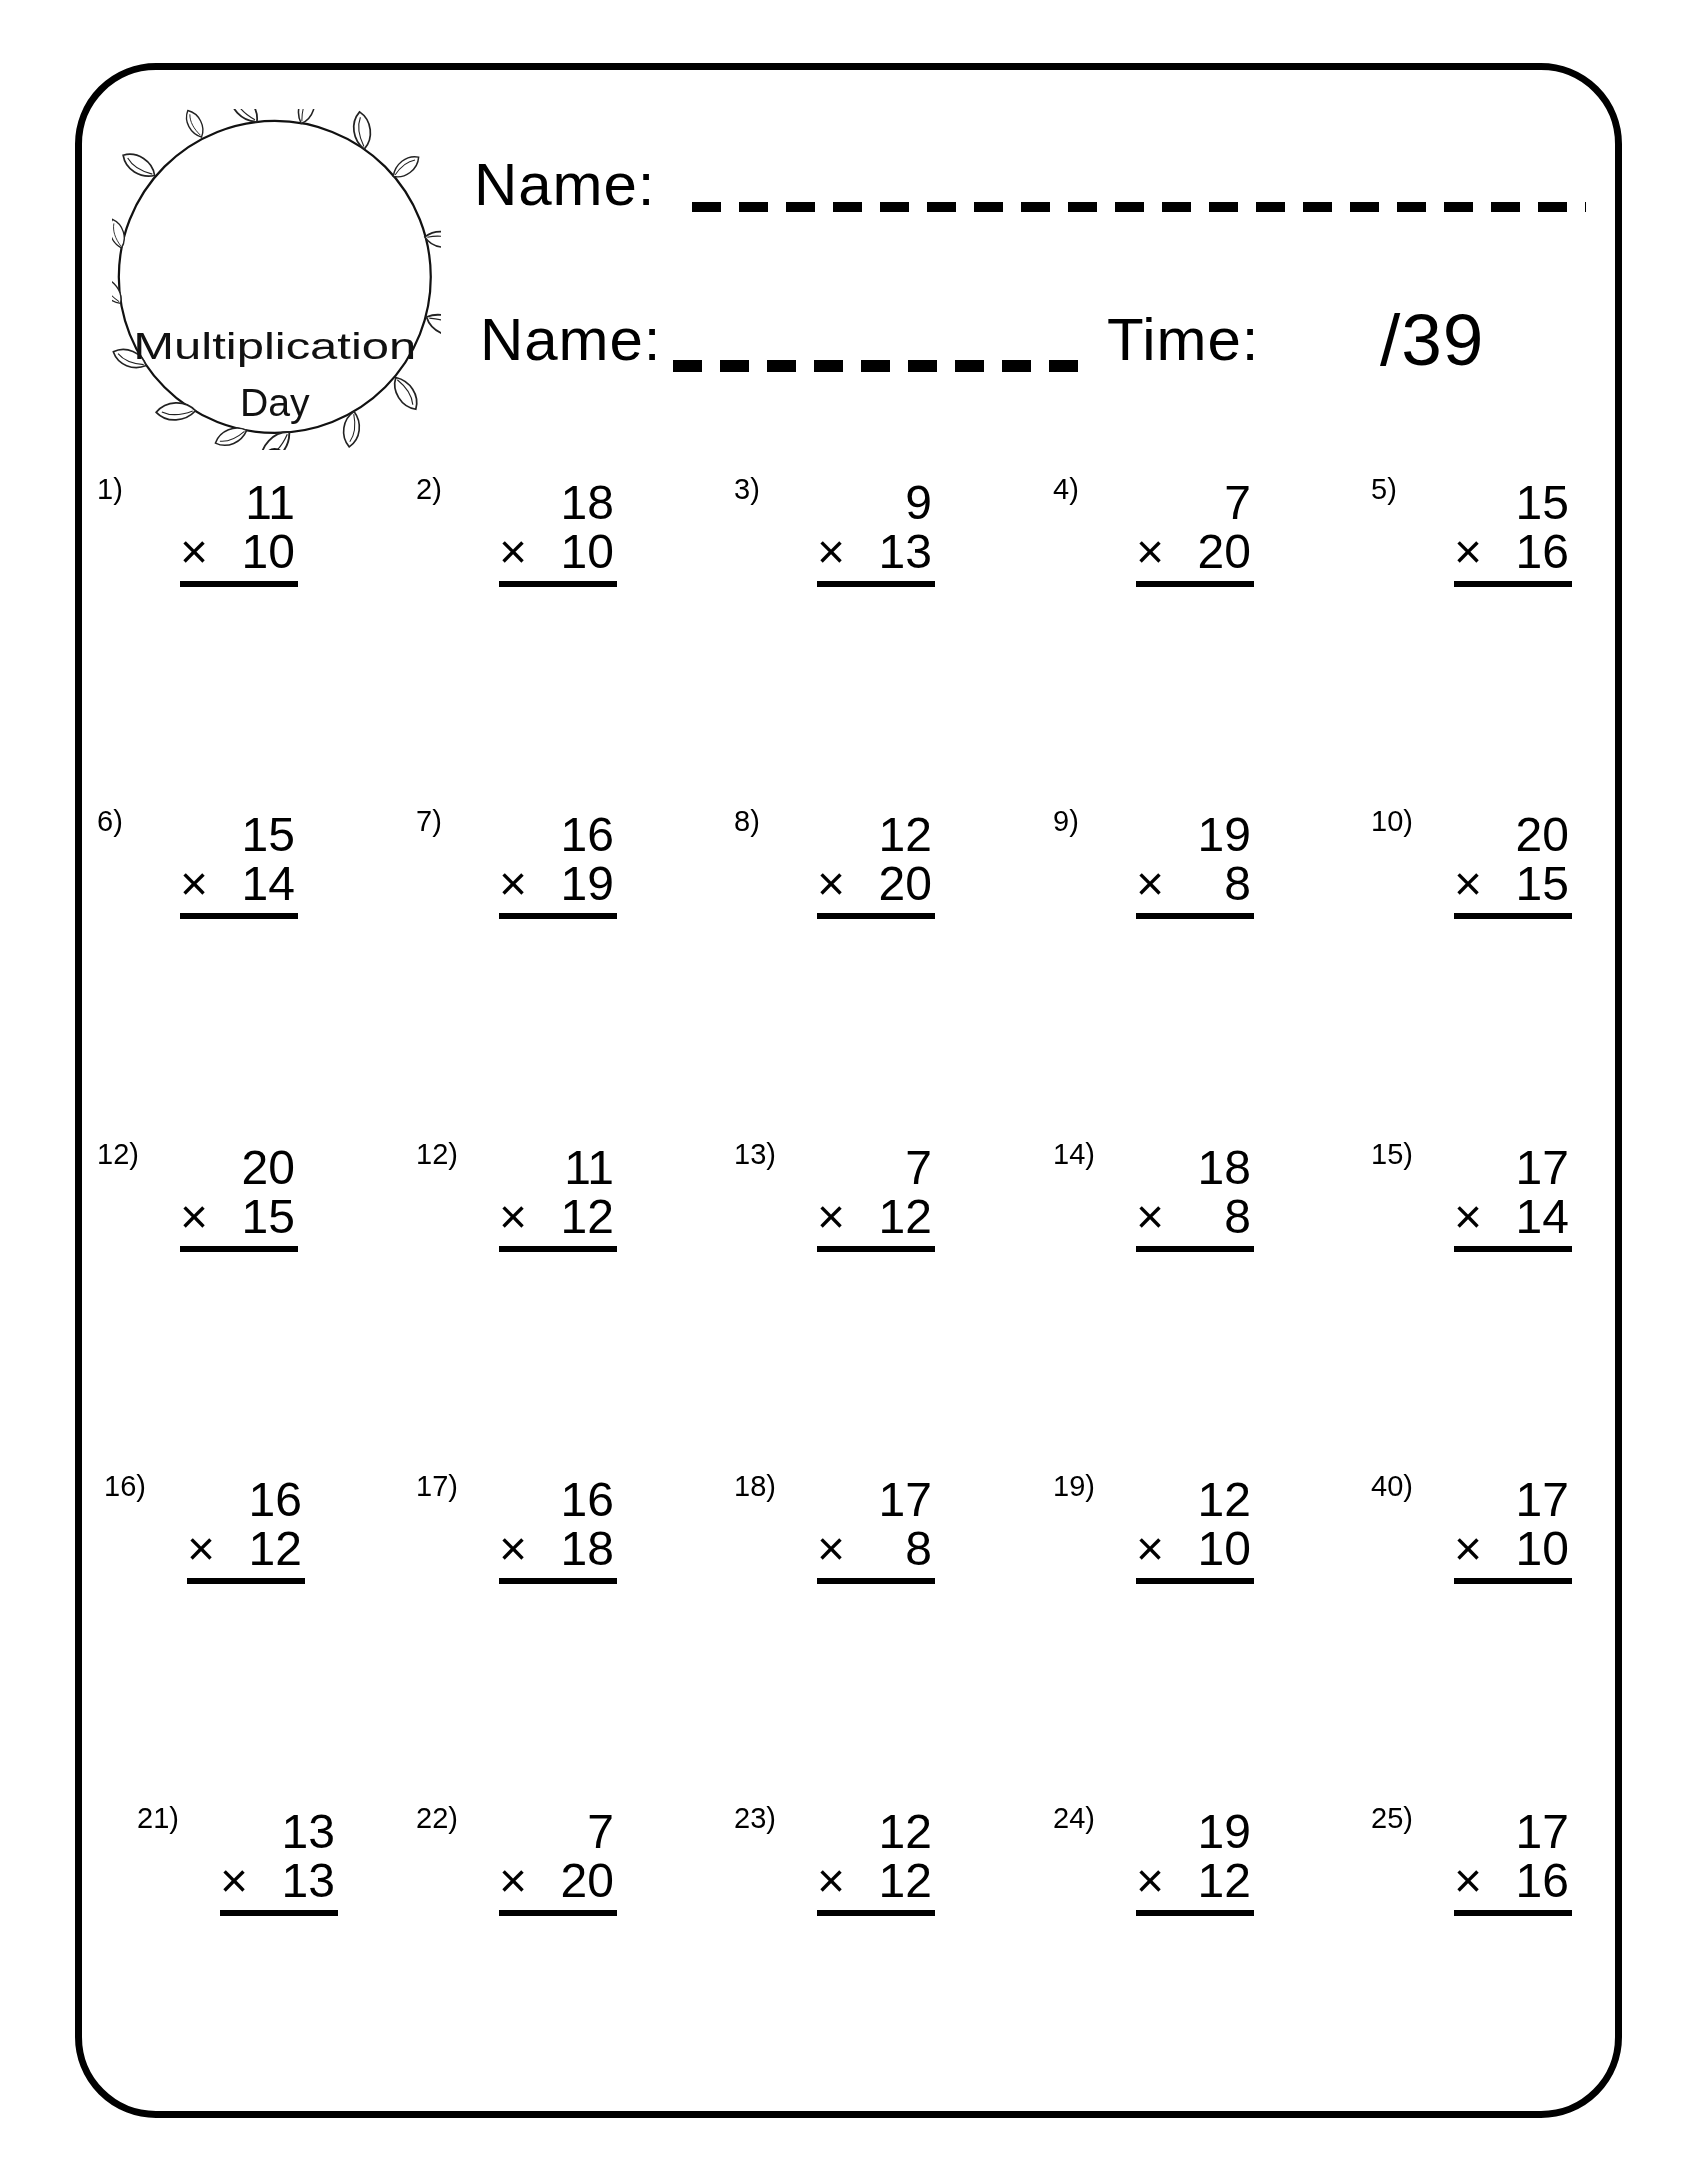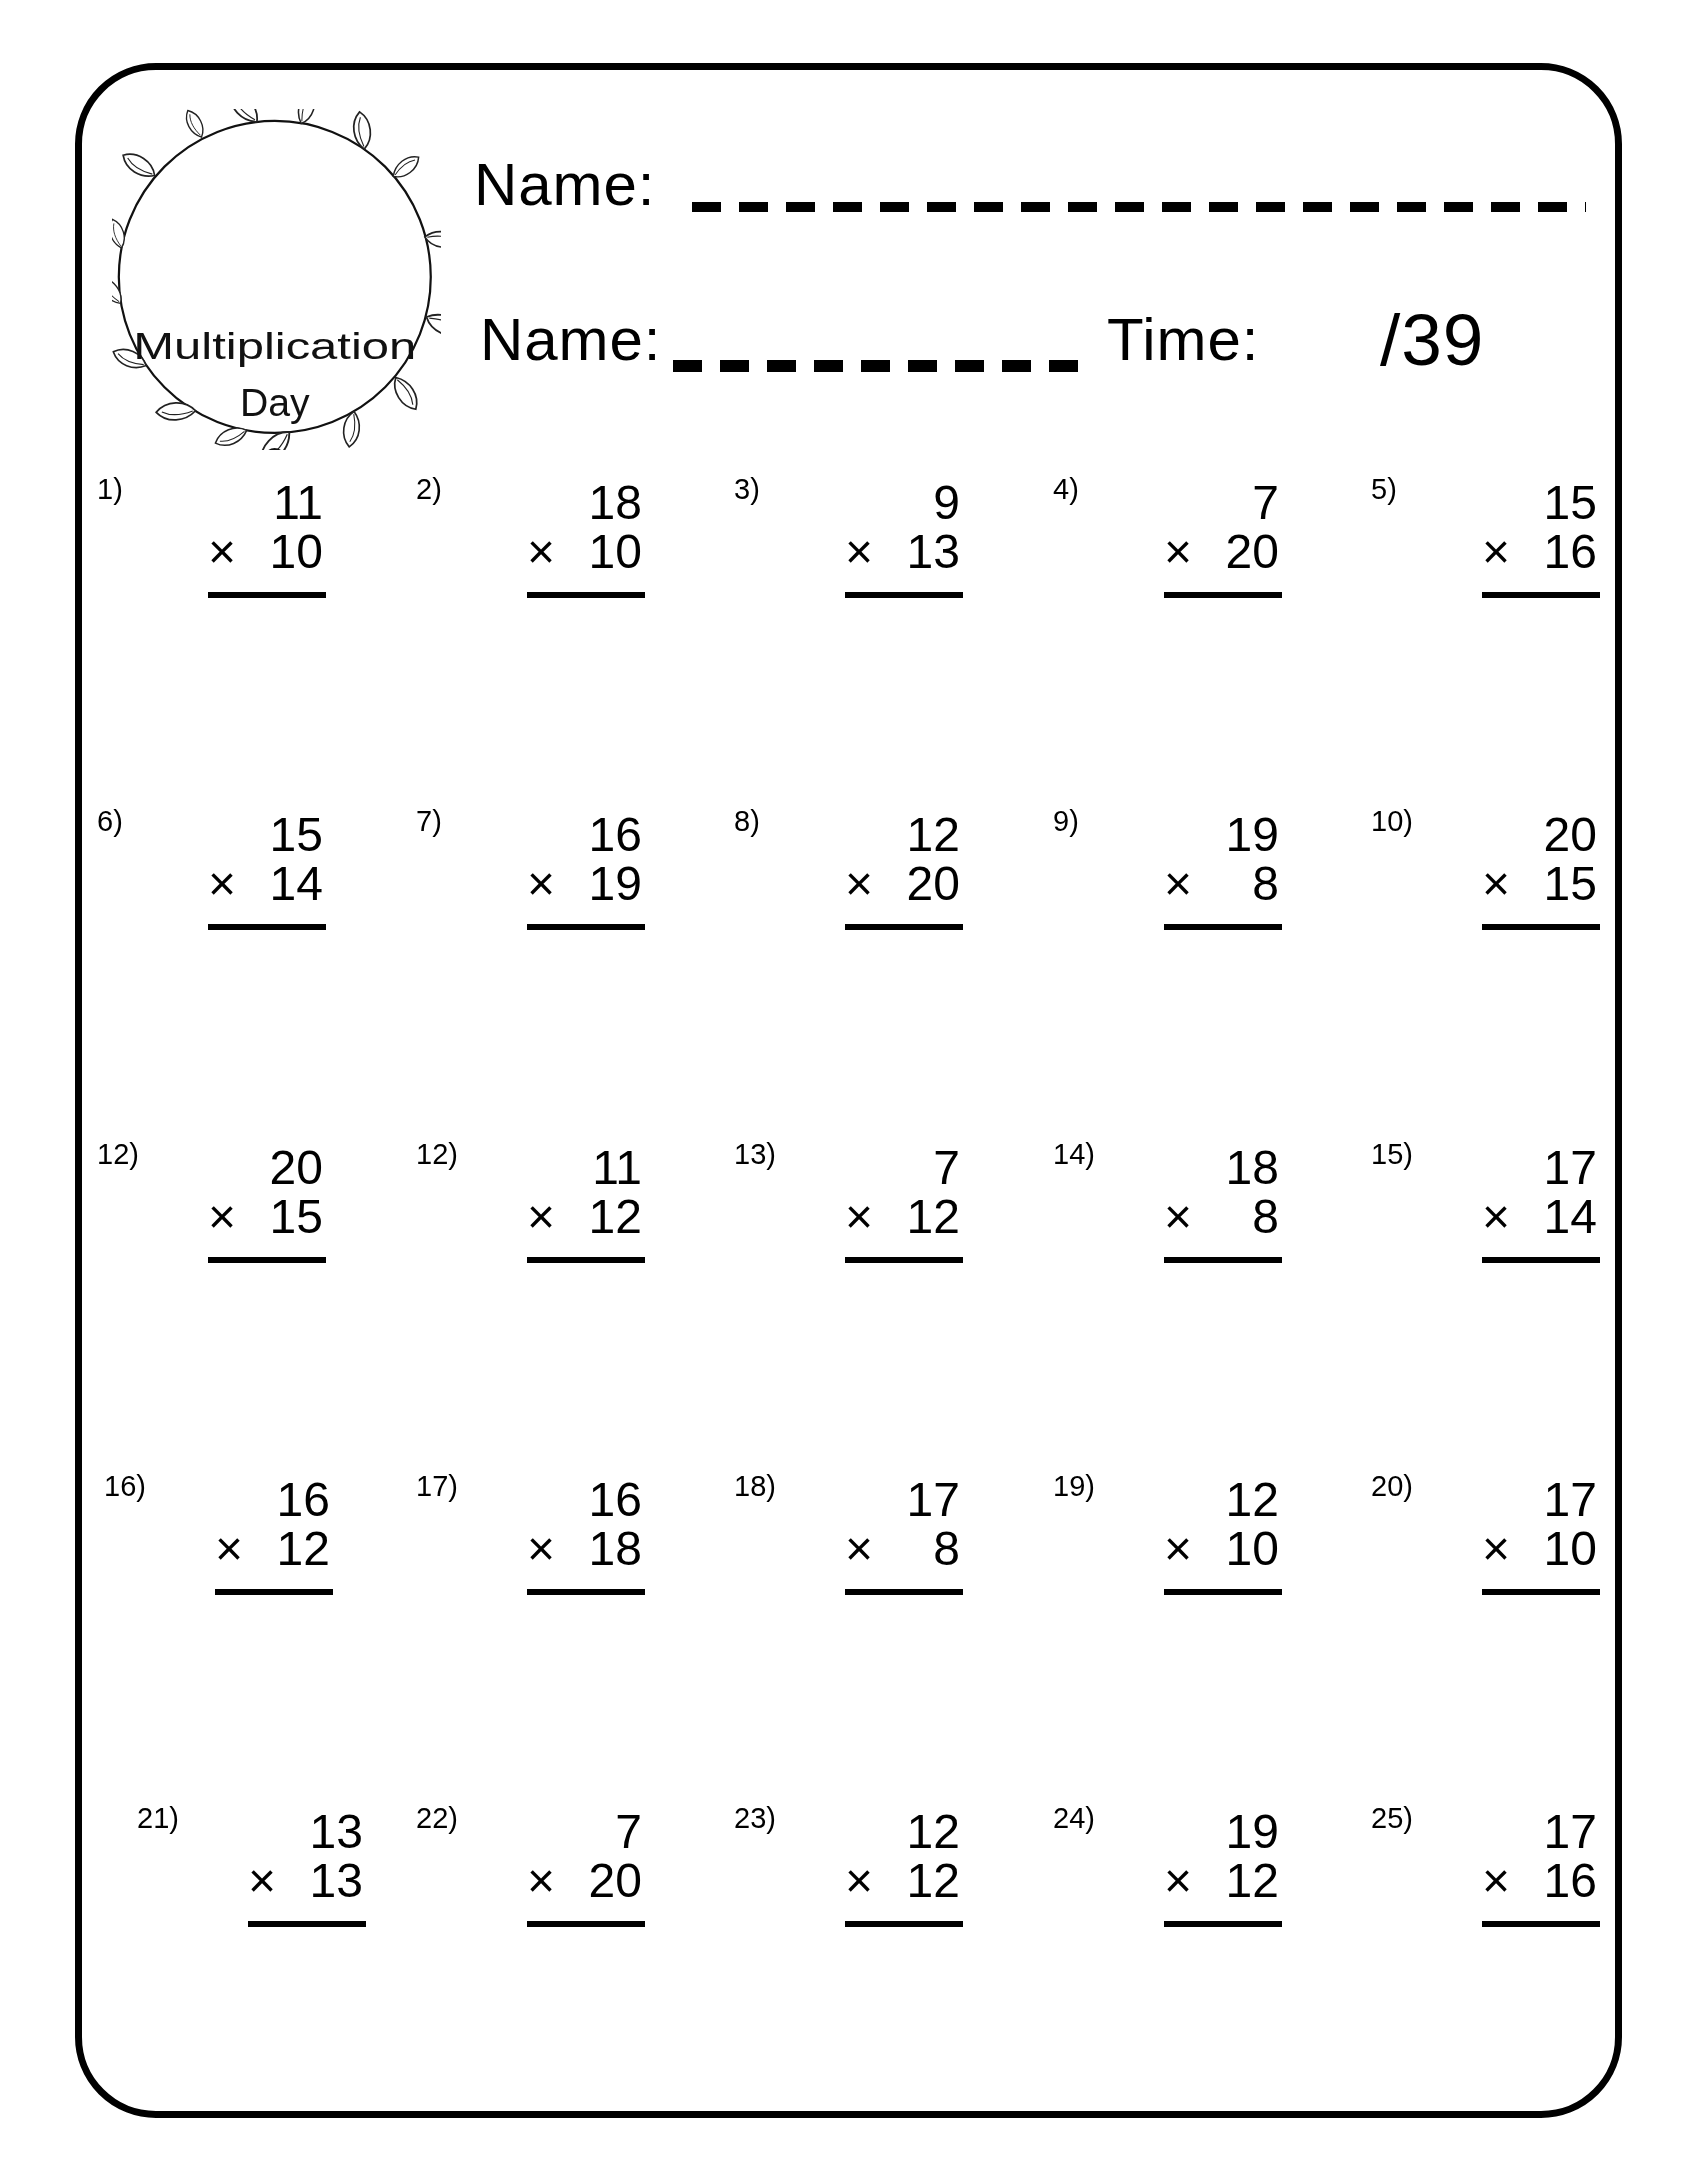--- a/index.html
+++ b/index.html
@@ -19,22 +19,22 @@
   .time-label{left:480px;top:305px;}
   .score-label{left:1107px;top:305px;}
   .score-value{left:1380px;top:298px;font-size:73px;}
   .dashline{position:absolute;background:repeating-linear-gradient(90deg,#000 0 29px,transparent 29px 47px);}
   .name-line{left:692px;top:202px;width:894px;height:10.2px;}
   .time-line{left:673px;top:360px;width:417px;height:12px;}
   
   .cell{position:absolute;width:319px;height:332px;}
   .pnum{position:absolute;left:5.1px;top:8.5px;font-size:29px;}
   .work{
-    position:absolute;left:116px;top:13.6px;width:115px;padding-right:2.6px;
-    border-bottom:6px solid #000;padding-bottom:16px;
+    position:absolute;left:88px;top:13.6px;width:115px;padding-right:2.6px;
+    border-bottom:6px solid #000;padding-bottom:5px;
   }
   .op-top{font-size:48px;line-height:49px;text-align:right;}
   .op-bot{font-size:48px;line-height:49px;display:flex;justify-content:space-between;align-items:baseline;}
   .wreath-line{fill:none;stroke:#111;stroke-width:2.6;}
   .leafblade{fill:#fff;stroke:#222;stroke-width:2;}
   .leafvein{fill:none;stroke:#222;stroke-width:1.3;}
   .logo-text{font-family:"Liberation Sans",sans-serif;fill:#111;}
 </style>
 </head>
 <body>
@@ -264,21 +264,21 @@
       <span class="pnum">19)</span>
       <div class="work">
         <div class="op-top">12</div>
         <div class="op-bot">
           <span>×</span>
           <span>10</span>
         </div>
       </div>
     </div>
     <div class="cell" style="left: 1366px; top: 1461px;">
-      <span class="pnum">20)</span>
+      <span class="pnum">40)</span>
       <div class="work">
         <div class="op-top">17</div>
         <div class="op-bot">
           <span>×</span>
           <span>10</span>
         </div>
       </div>
     </div>
     <div class="cell" style="left: 92px; top: 1793px; margin-left: 40px;">
       <span class="pnum">21)</span>

